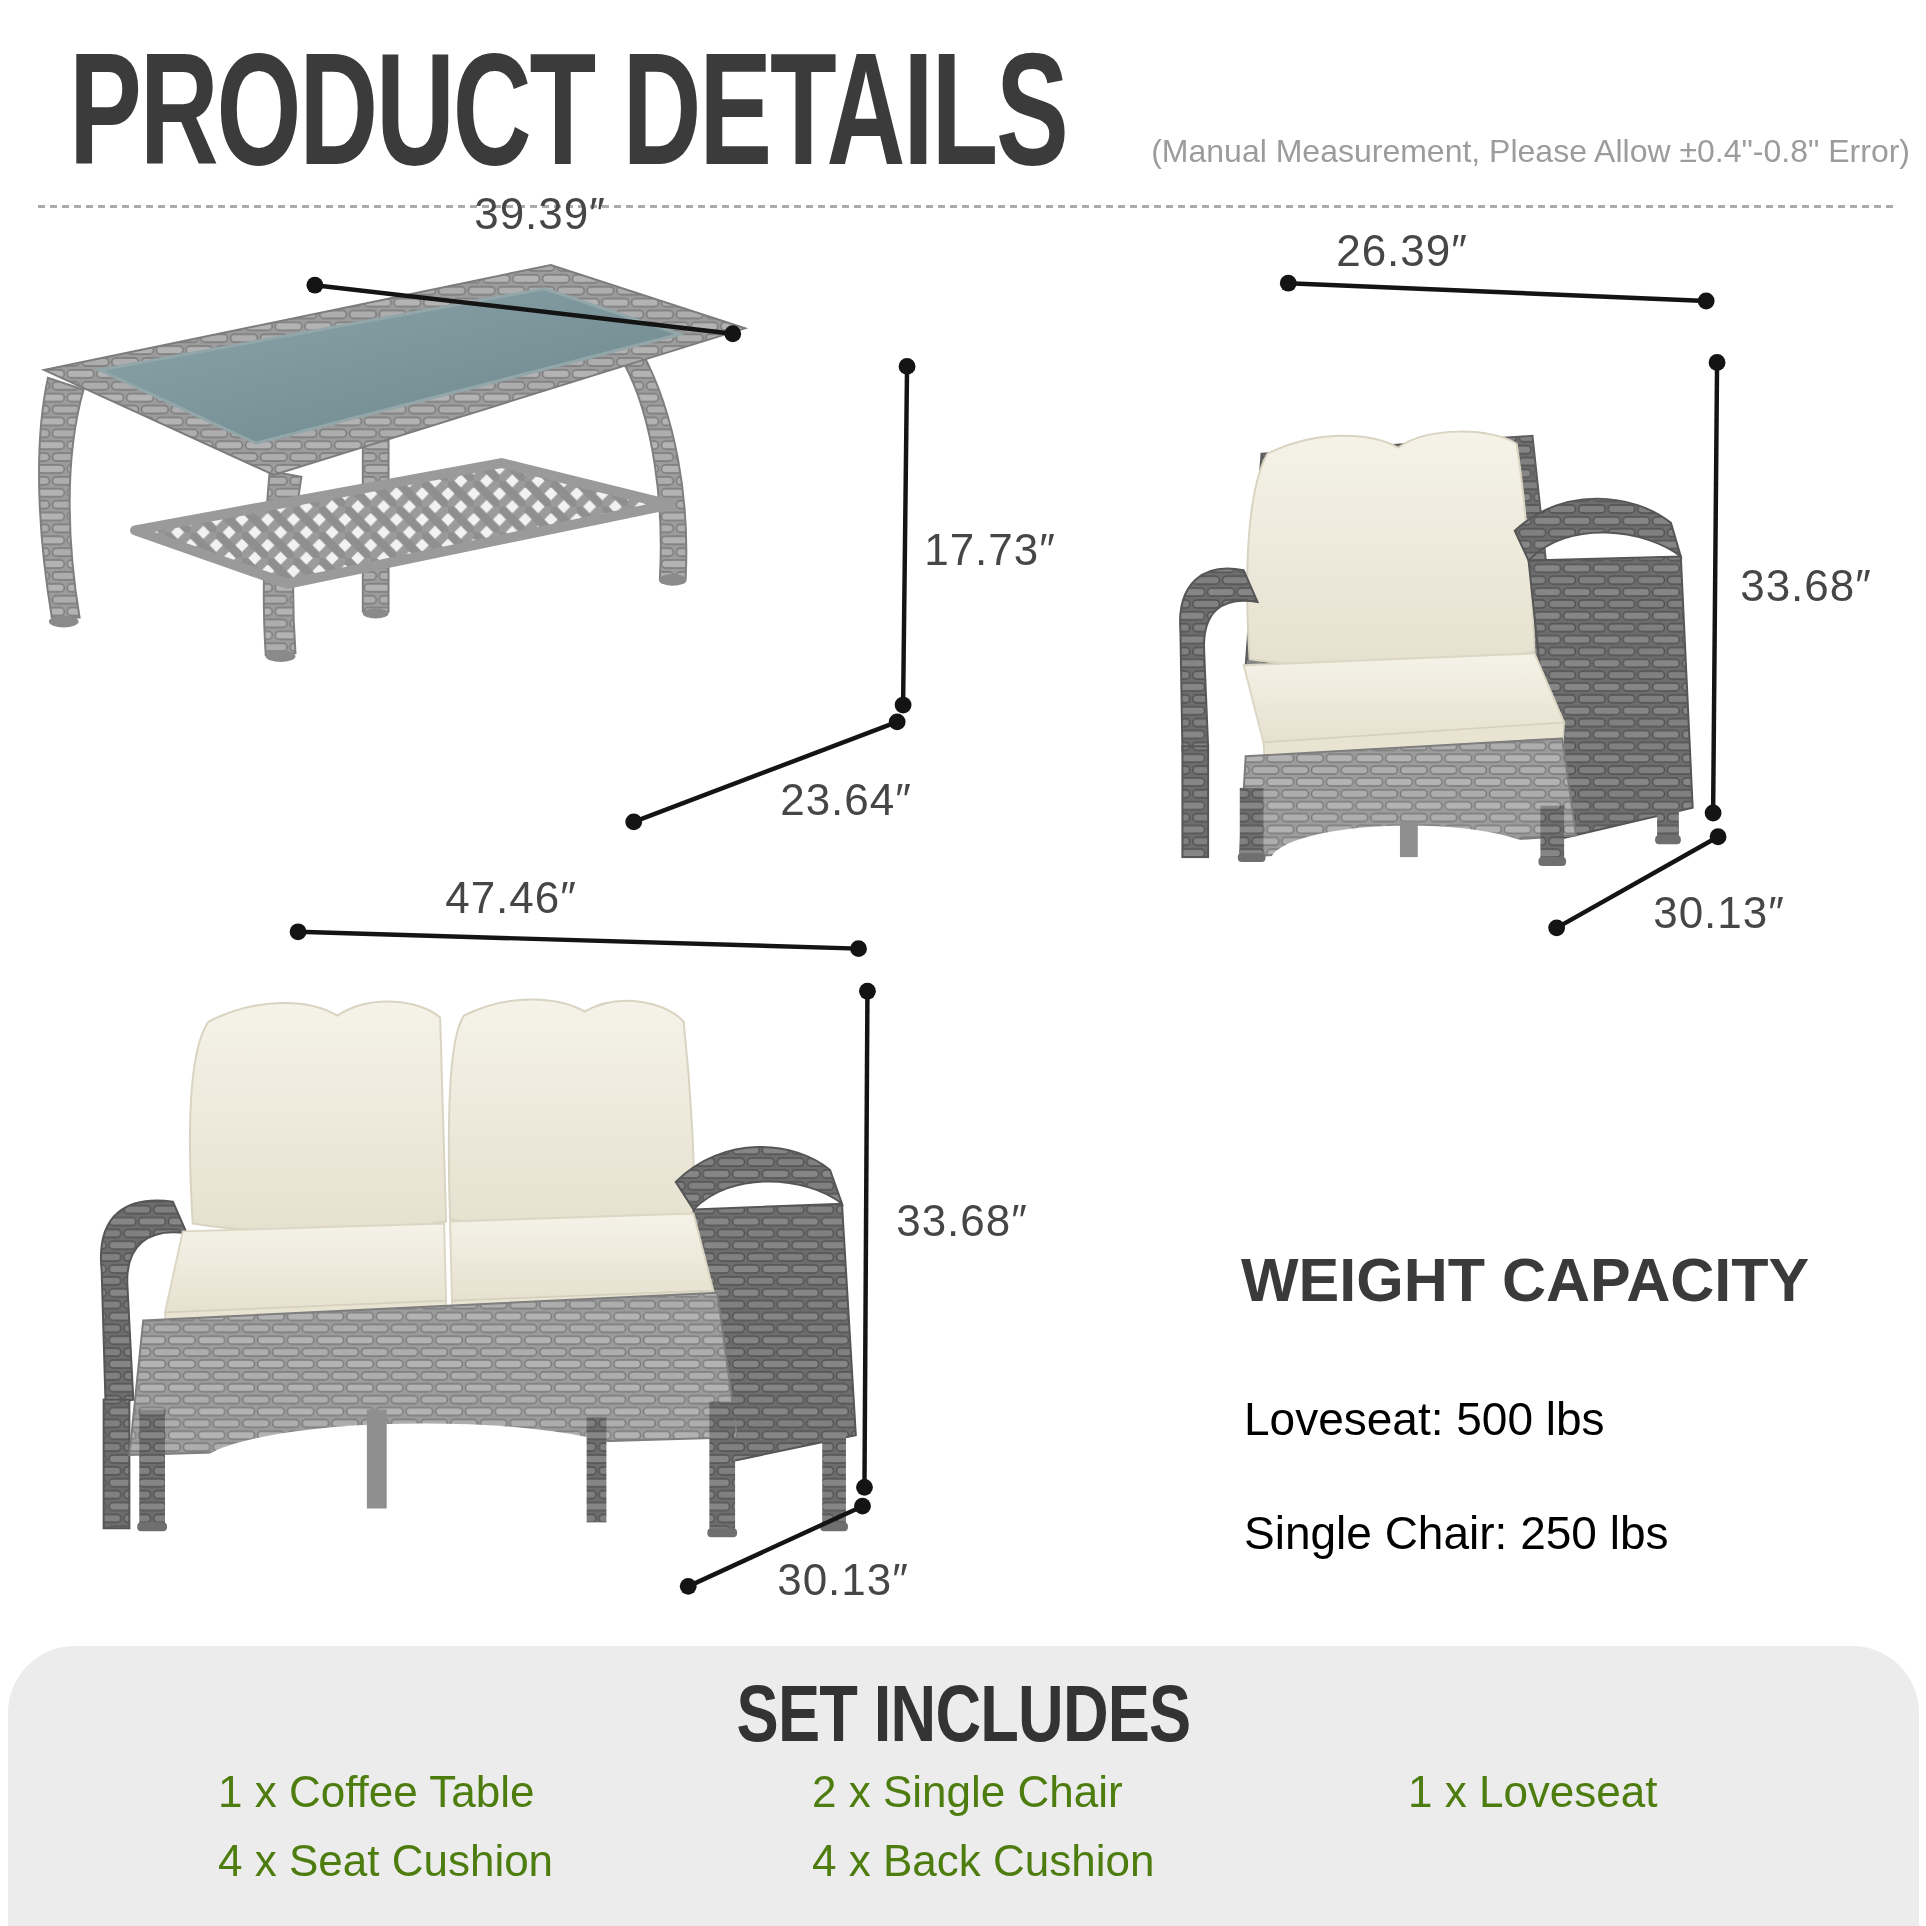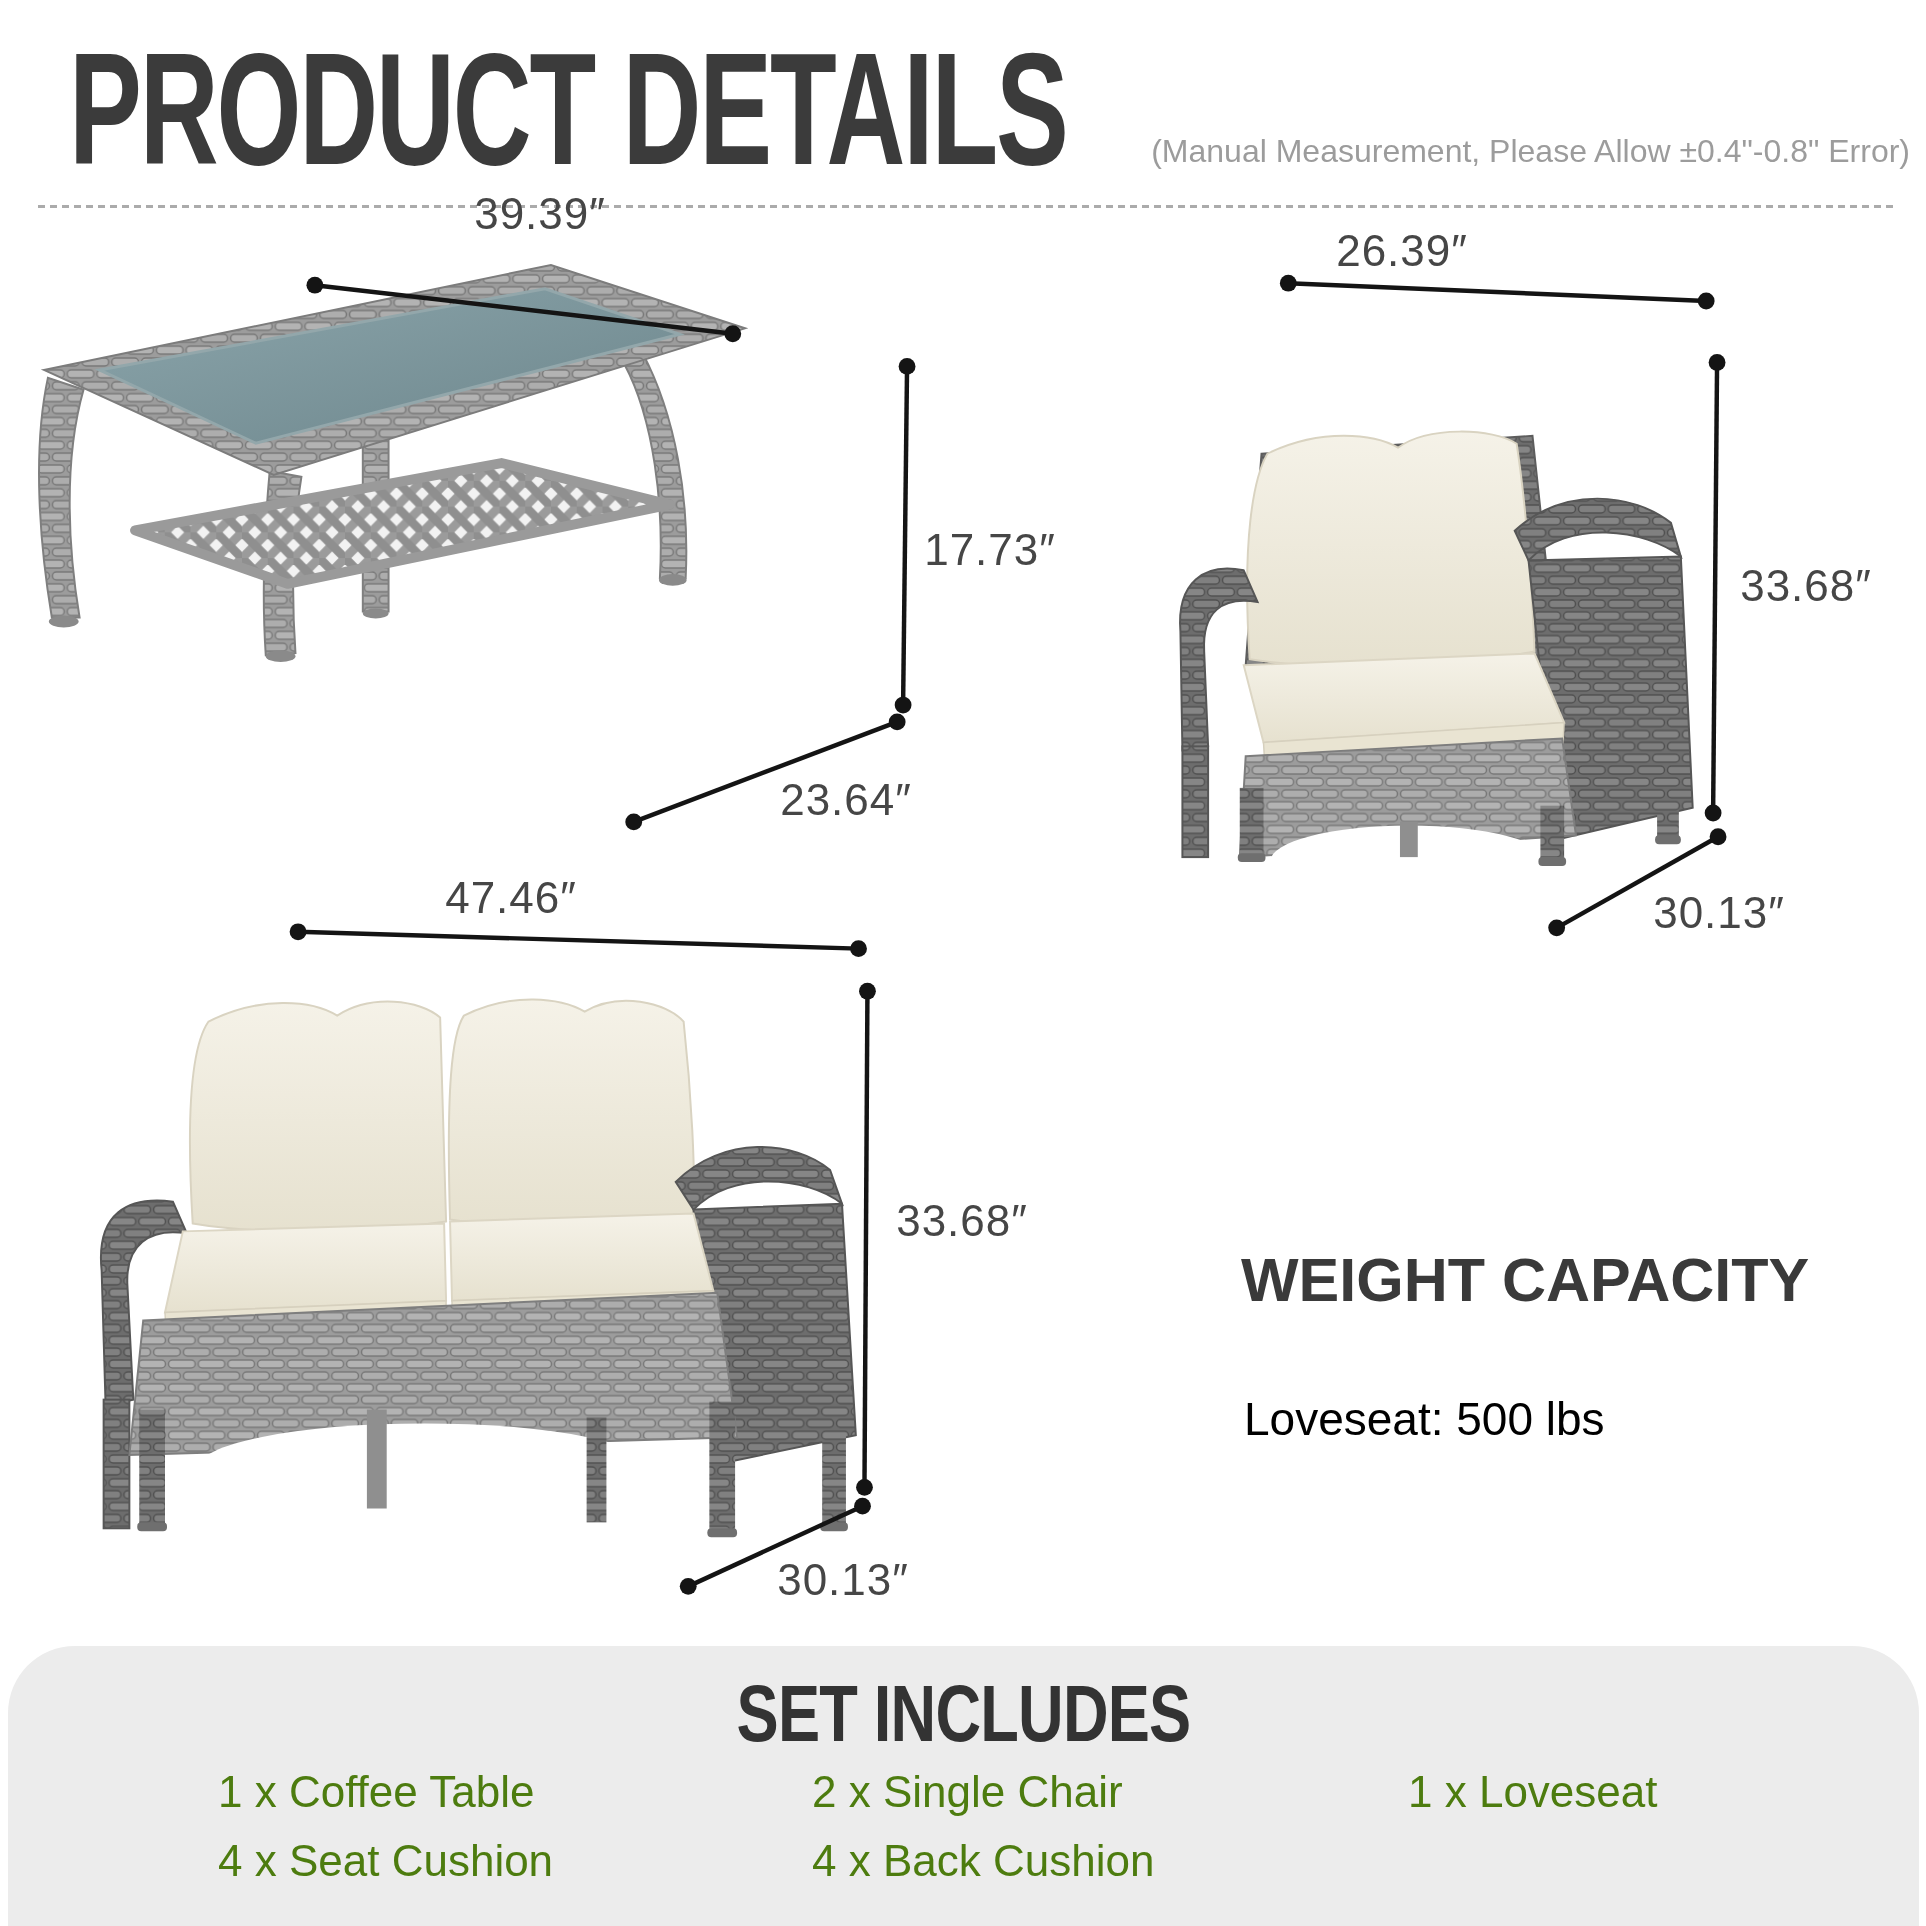--- a/index.html
+++ b/index.html
@@ -230,20 +230,21 @@
   <div class="dim-label" style="left:1402px;top:251px;">26.39″</div>
   <div class="dim-label" style="left:1806px;top:586px;">33.68″</div>
   <div class="dim-label" style="left:1719px;top:913px;">30.13″</div>
   <div class="dim-label" style="left:511px;top:898px;">47.46″</div>
   <div class="dim-label" style="left:962px;top:1221px;">33.68″</div>
   <div class="dim-label" style="left:843px;top:1580px;">30.13″</div>
 
   <div class="wc">
     <h2 class="wc-heading">WEIGHT CAPACITY</h2>
     <div class="wc-line l1">Loveseat: 500 lbs</div>
+    <div class="wc-line l2">Single Chair: 250 lbs</div>
   </div>
 
   <div class="set-box">
     <h2 class="set-heading">SET INCLUDES</h2>
     <div class="set-item r1 c1">1 x Coffee Table</div>
     <div class="set-item r2 c1">4 x Seat Cushion</div>
     <div class="set-item r1 c2">2 x Single Chair</div>
     <div class="set-item r2 c2">4 x Back Cushion</div>
     <div class="set-item r1 c3">1 x Loveseat</div>
   </div>

